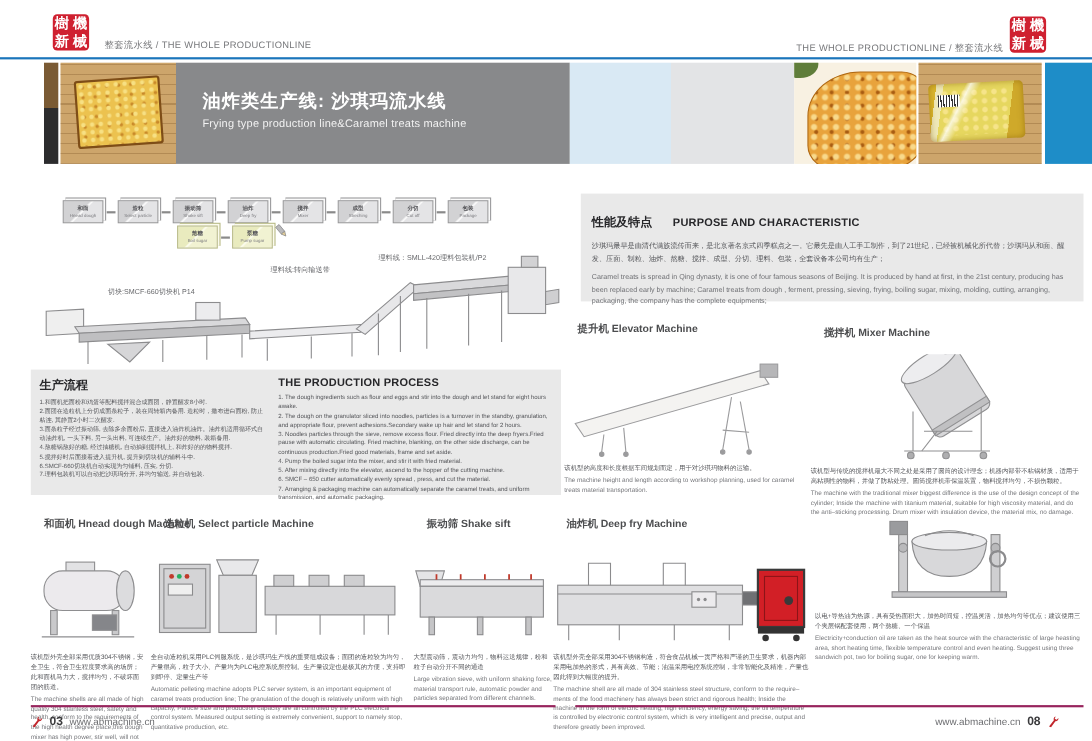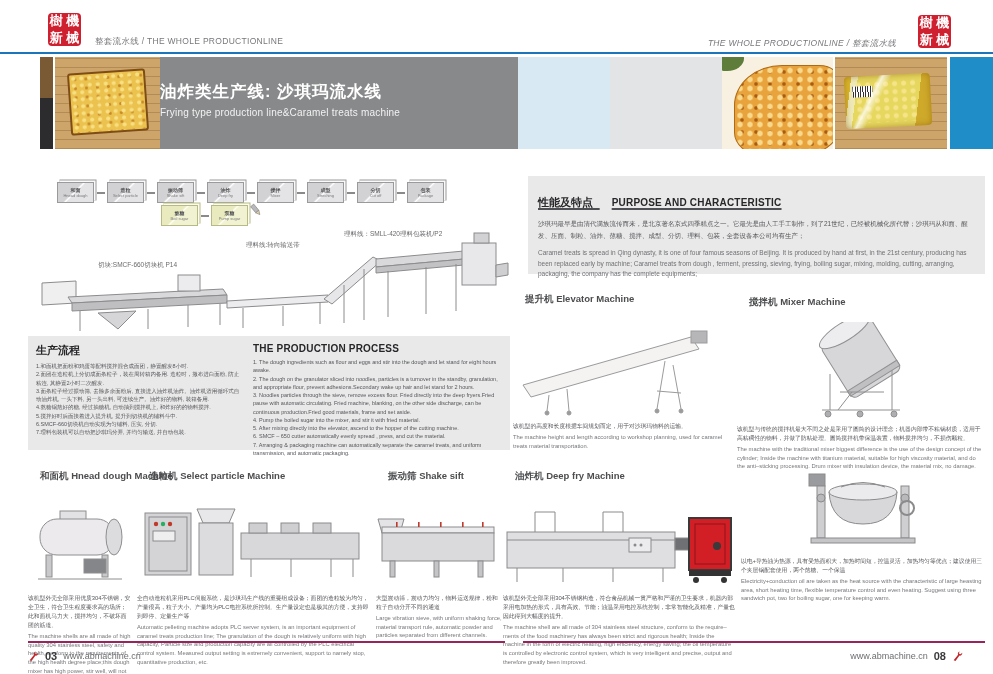--- a/index.html
+++ b/index.html
@@ -19,21 +19,21 @@
         background:linear-gradient(#7a5a34 0 45%,#2c2c2e 45% 100%);}
   .photo-frame{top:57px;height:92px;overflow:hidden;}
   .wood{background:#cda56b;
         background-image:repeating-linear-gradient(0deg,rgba(110,70,25,.28) 0 1px,rgba(0,0,0,0) 1px 9px);}
   .treat{position:absolute;left:14px;top:14px;width:74px;height:58px;transform:rotate(-4deg);
         background-color:#ecc24f;border:2px solid #7e4d17;border-radius:3px;
         background-image:radial-gradient(circle,#f7e083 1.5px,rgba(0,0,0,0) 2.5px),
                          radial-gradient(circle,#c98a2a 1px,rgba(0,0,0,0) 2px);
         background-size:8px 7px,11px 9px;}
   .banner-panel{left:160px;top:57px;width:358px;height:92px;background:#88898b;
-        box-sizing:border-box;padding:24px 0 0 0;}
+        box-sizing:border-box;padding:24px 0 0 24px;}
   .banner-title{margin:0;font-size:16.5px;font-weight:bold;color:#fff;letter-spacing:1px;}
   .banner-sub{margin:4px 0 0;font-size:10px;color:#f2f2f2;letter-spacing:.2px;}
   .blk-lightblue{left:518px;top:57px;width:92px;height:92px;background:#d9e9f4;}
   .blk-lightgray{left:610px;top:57px;width:112px;height:92px;background:#e3e4e6;}
   .closeup{left:722px;top:57px;width:111px;background:#f8f1e2;}
   .closeup-leaf{position:absolute;left:-4px;top:-6px;width:26px;height:20px;background:#5f7d3a;
         border-radius:60% 40% 70% 30%;}
   .closeup-treat{position:absolute;left:12px;top:8px;right:-8px;bottom:-6px;
         border-radius:45% 20% 35% 25%;background-color:#e8a33c;border:1px solid #b06a14;
         background-image:radial-gradient(circle,#f8d98b 2px,rgba(0,0,0,0) 3.5px),
@@ -99,21 +99,21 @@
       <span>械</span>
   </div>
   <div class="abs hdr-text" style="left:95px;top:36px;">整套流水线 / THE WHOLE PRODUCTIONLINE</div>
 
   <div class="abs seal" style="left:918px;top:15px;">
     <span>樹</span>
       <span>機</span>
       <span>新</span>
       <span>械</span>
   </div>
-  <div class="abs hdr-text" style="right:97px;top:38px;font-style:italic;">THE WHOLE PRODUCTIONLINE / 整套流水线</div>
+  <div class="abs hdr-text" style="right:81px;top:38px;">THE WHOLE PRODUCTIONLINE / 整套流水线</div>
 
   <div class="abs top-rule"></div>
 
   <div class="abs banner-strip"></div>
   <div class="abs photo-frame wood" style="left:55px;width:105px;">
     <div class="treat"></div>
   </div>
   <div class="abs banner-panel">
     <h1 class="banner-title">油炸类生产线: 沙琪玛流水线</h1>
     <div class="banner-sub">Frying type production line&amp;Caramel treats machine</div>
@@ -242,21 +242,21 @@
           <div class="step">3. Noodles particles through the sieve, remove excess flour. Fried directly into the deep fryers.Fried pause with automatic circulating. Fried machine, blanking, on the other side discharge, can be continuous production.Fried good materials, frame and set aside.</div>
           <div class="step">4. Pump the boiled sugar into the mixer, and stir it with fried material.</div>
           <div class="step">5. After mixing directly into the elevator, ascend to the hopper of the cutting machine.</div>
           <div class="step">6. SMCF – 650 cutter automatically evenly spread , press, and cut the material.</div>
           <div class="step">7. Arranging &amp; packaging machine can automatically separate the caramel treats, and uniform transmission, and automatic packaging.</div>
         </div>
     </div>
   </div>
 
   <div class="abs gray-block" style="left:528px;top:176px;width:457px;height:98px;padding:8px 10px;">
-    <h2 style="margin:0;text-decoration:underline;">
+    <h2 style="margin:0;">
       <span class="sec-title">性能及特点</span>
       <span class="sec-title-en" style="margin-left:12px;">PURPOSE AND CHARACTERISTIC</span>
     </h2>
     <p class="para-zh">沙琪玛最早是由清代满族流传而来，是北京著名京式四季糕点之一。它最先是由人工手工制作，到了21世纪，已经被机械化所代替；沙琪玛从和面、醒发、压面、制粒、油炸、熬糖、搅拌、成型、分切、理料、包装，全套设备本公司均有生产；</p>
     <p class="para-en">Caramel treats is spread in Qing dynasty, it is one of four famous seasons of Beijing. It is produced by hand at first, in the 21st century, producing has been replaced early by machine; Caramel treats from dough , ferment, pressing, sieving, frying, boiling sugar, mixing, molding, cutting, arranging, packaging, the company has the complete equipments;</p>
   </div>
 
   <div class="machine-col" style="left:513px;top:281px;width:222px;">
     <h3 class="m-title">提升机 Elevator Machine</h3>
     <div class="m-photo" style="height:100px;">

